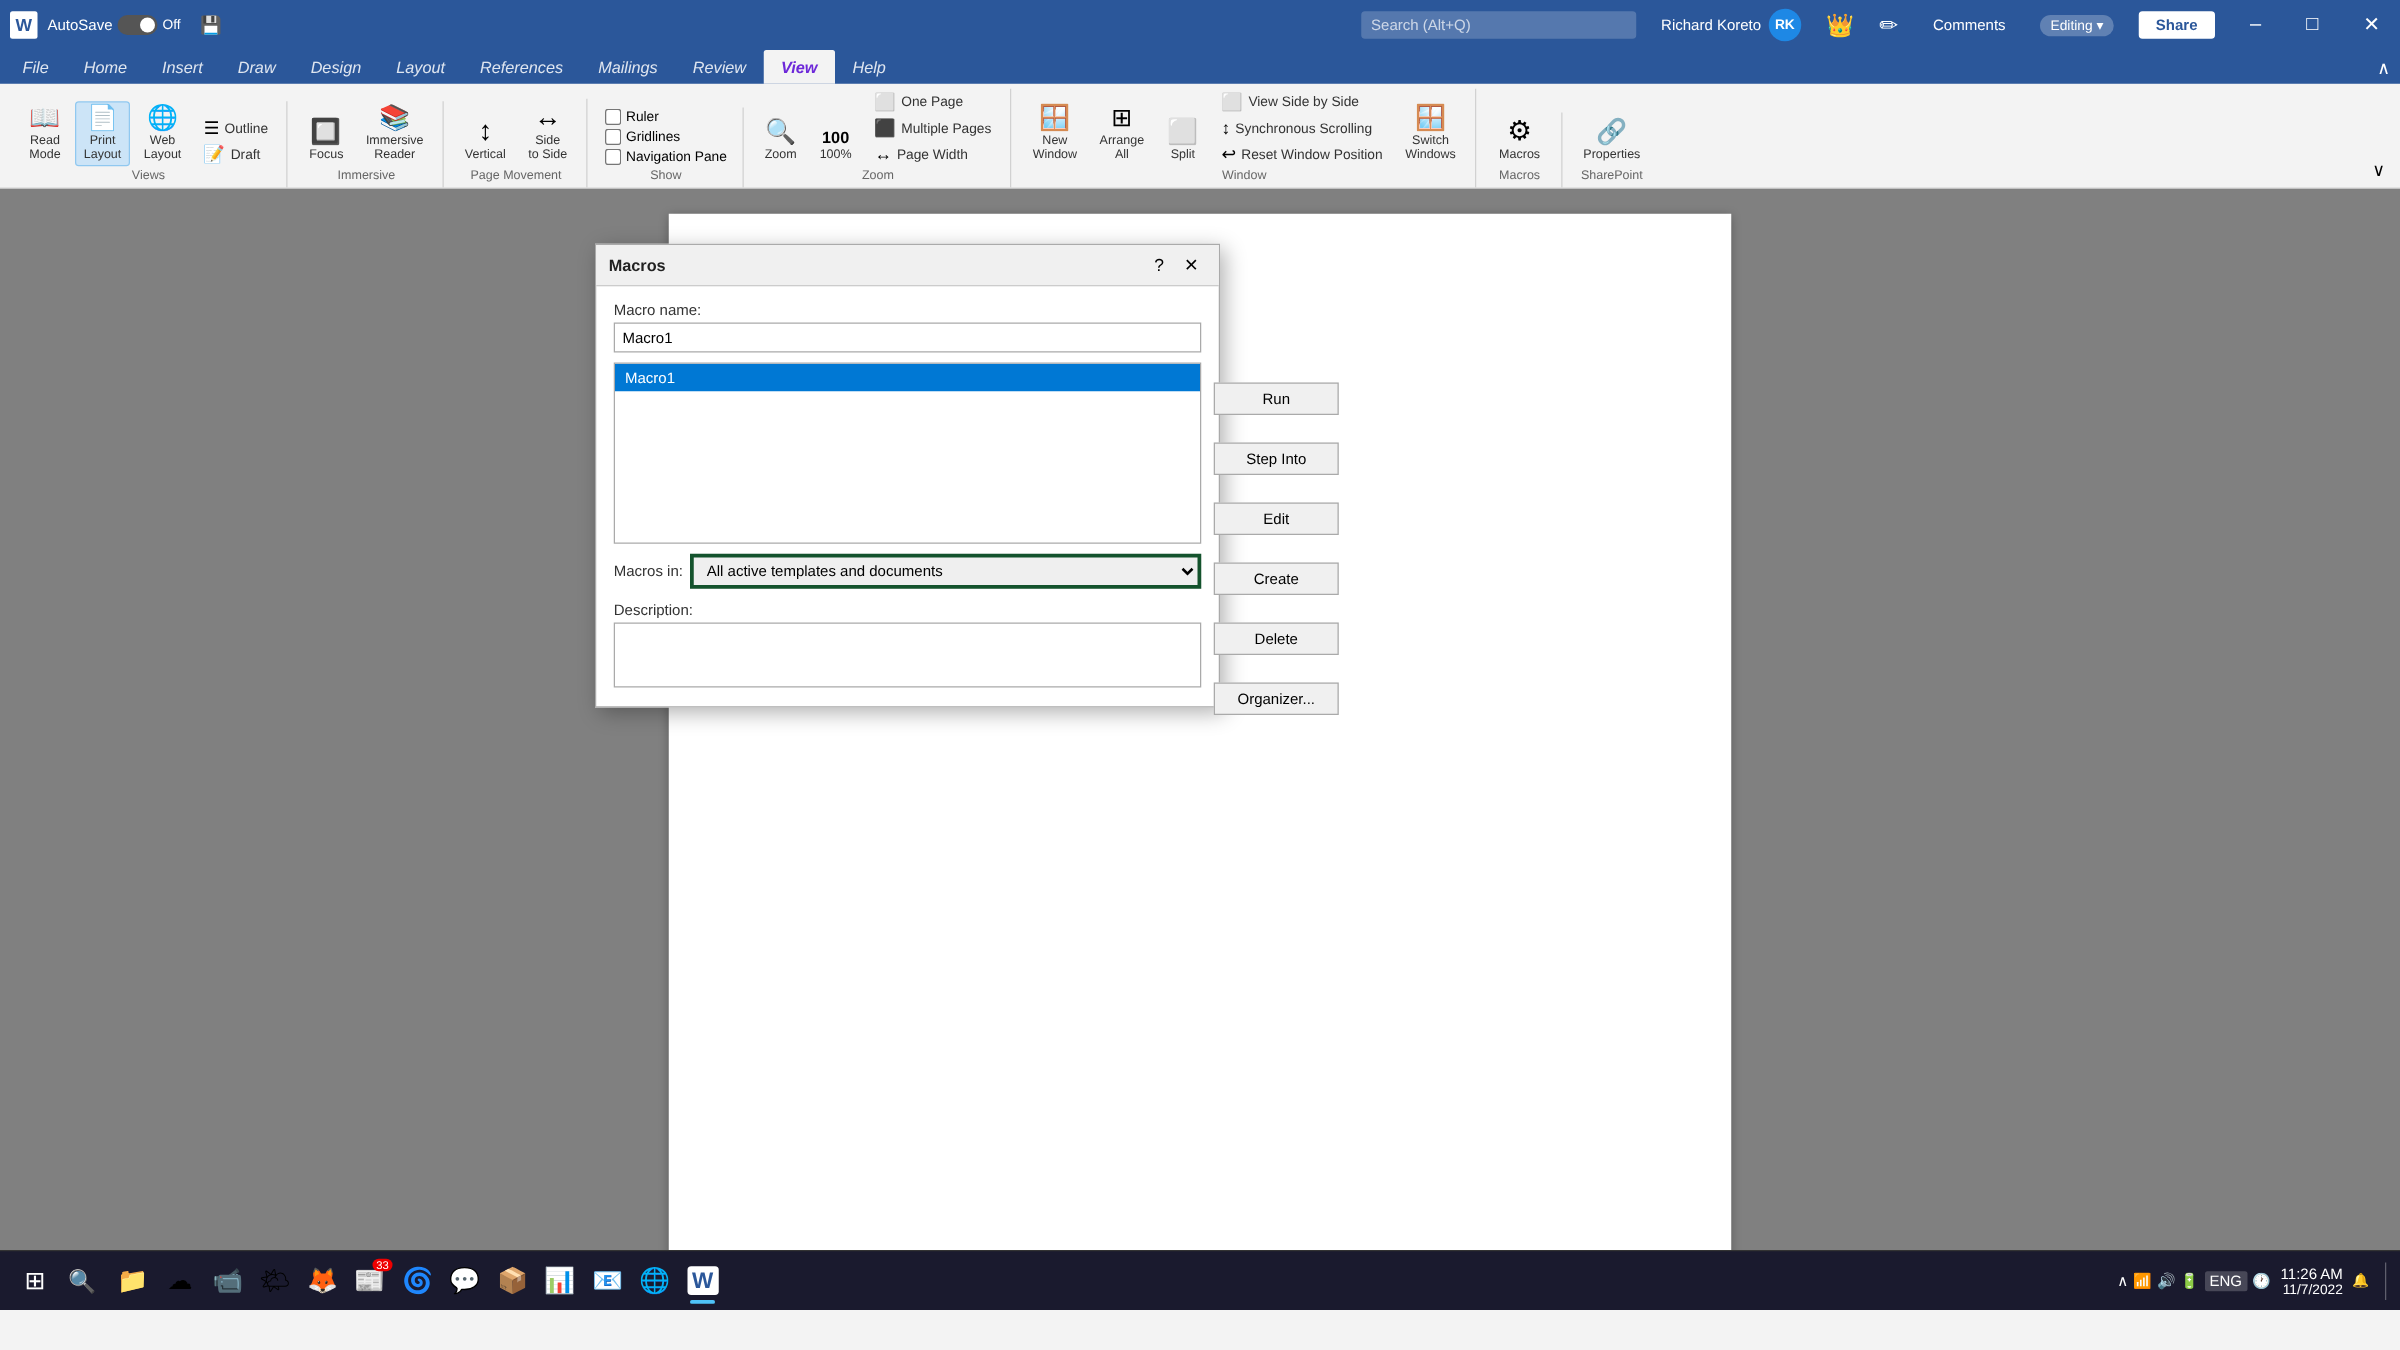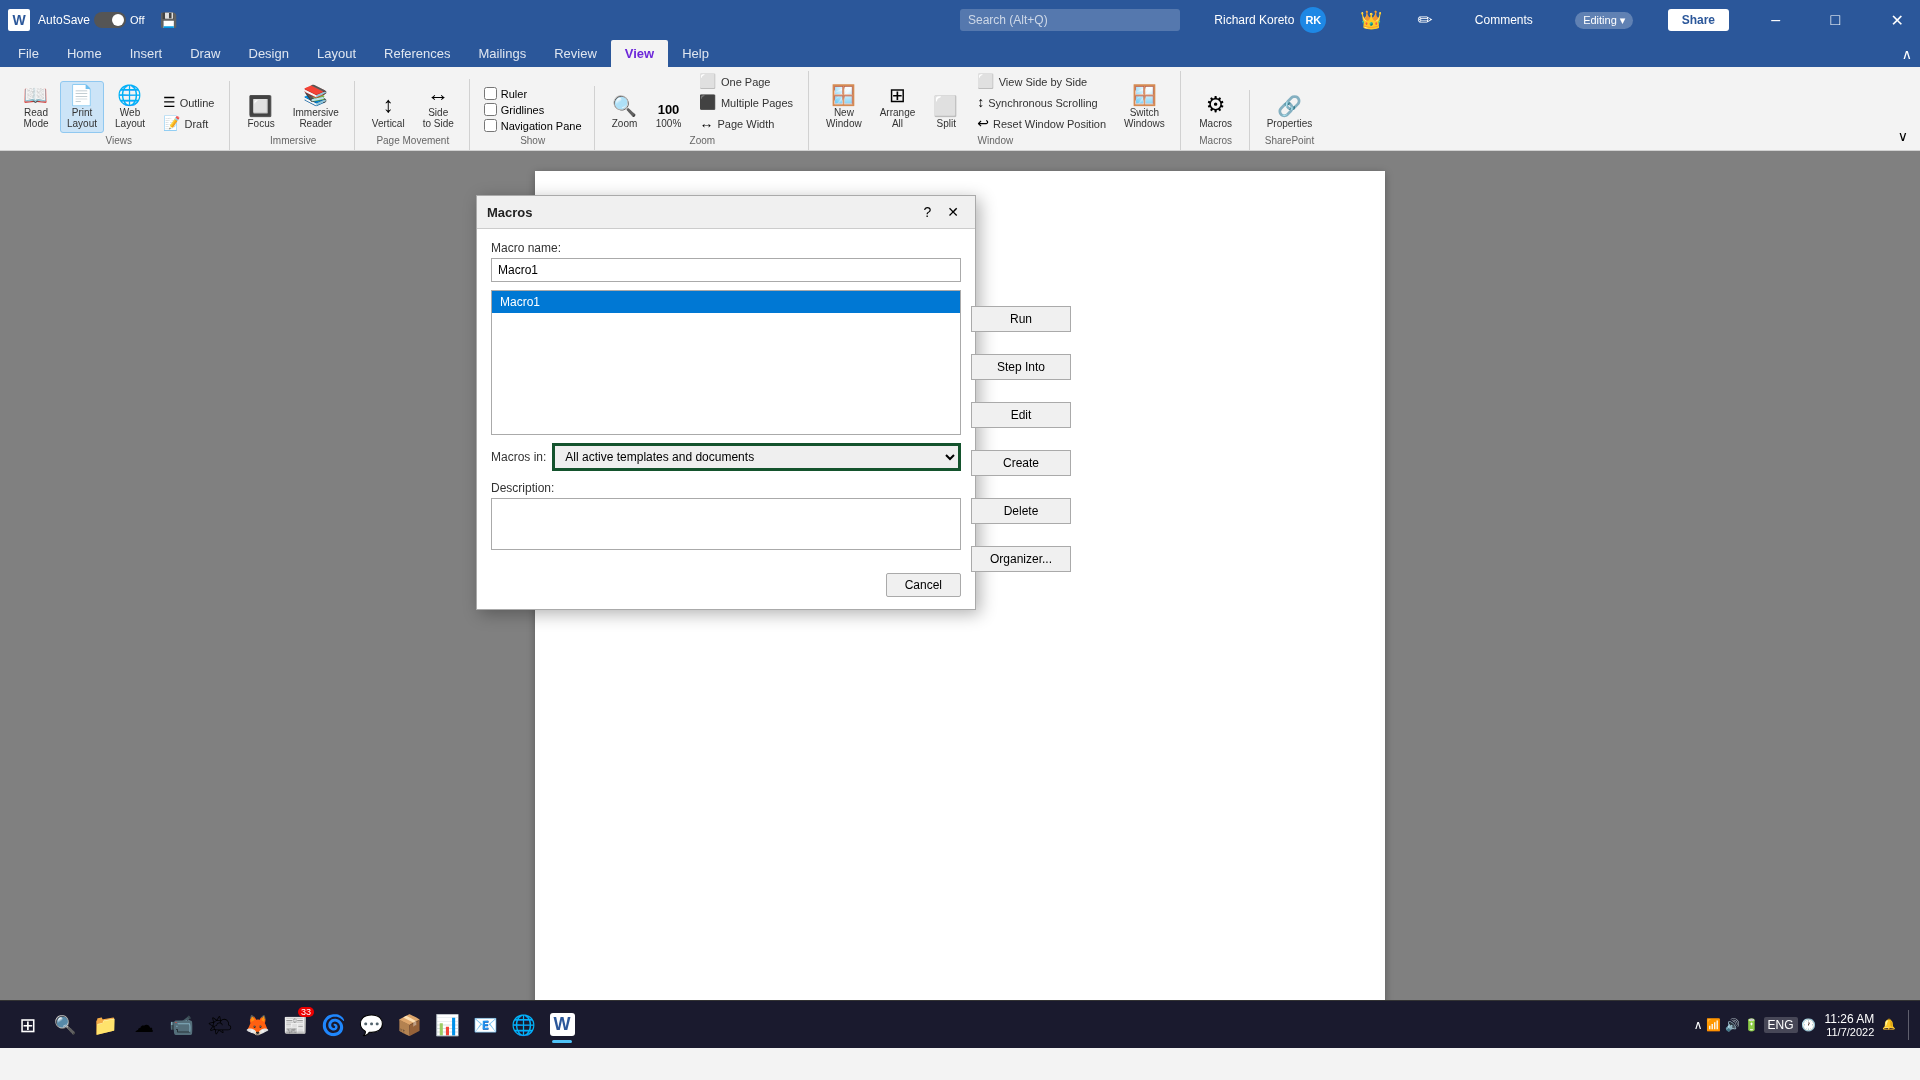--- a/index.html
+++ b/index.html
@@ -14,34 +14,34 @@
       padding: 0 8px;
       color: white;
     }
     .title-bar-left { display: flex; align-items: center; gap: 8px; flex: 1; }
     .title-bar-logo { width: 22px; height: 22px; background: white; border-radius: 2px; display: flex; align-items: center; justify-content: center; }
     .title-bar-logo span { color: #2b579a; font-weight: bold; font-size: 14px; }
     .autosave-area { display: flex; align-items: center; gap: 4px; font-size: 12px; }
     .toggle-switch { width: 32px; height: 16px; background: #555; border-radius: 8px; position: relative; cursor: pointer; }
     .toggle-switch::after { content: ''; width: 12px; height: 12px; background: white; border-radius: 50%; position: absolute; top: 2px; right: 2px; }
     .title-bar-center { flex: 2; text-align: center; font-size: 13px; }
-    .title-bar-right { display: flex; align-items: center; gap: 20px; flex: 1; justify-content: space-between; }
+    .title-bar-right { display: flex; align-items: center; gap: 20px; flex: 1; justify-content: flex-end; }
     .search-box { background: rgba(255,255,255,0.2); border: none; border-radius: 3px; padding: 4px 28px 4px 8px; color: white; font-size: 12px; width: 220px; outline: none; }
     .search-box::placeholder { color: rgba(255,255,255,0.7); }
     .title-btn { background: none; border: none; color: white; cursor: pointer; font-size: 16px; padding: 2px 8px; }
     .user-area { display: flex; align-items: center; gap: 6px; font-size: 12px; }
     .avatar { width: 26px; height: 26px; border-radius: 50%; background: #1e88e5; display: flex; align-items: center; justify-content: center; color: white; font-size: 11px; font-weight: bold; }
     .editing-badge { background: rgba(255,255,255,0.25); border-radius: 15px; padding: 2px 8px; font-size: 11px; cursor: pointer; }
     .share-btn { background: white; color: #2b579a; border: none; border-radius: 3px; padding: 4px 14px; font-size: 12px; font-weight: 600; cursor: pointer; }
     .comments-btn { background: none; border: none; color: white; font-size: 12px; cursor: pointer; padding: 2px 8px; }
 
     
     .ribbon { background: #f3f3f3; border-bottom: 1px solid #d1d1d1; }
     .ribbon-tabs { display: flex; background: #2b579a; padding-left: 4px; }
-    .ribbon-tab { padding: 6px 14px; color: rgba(255,255,255,0.85); cursor: pointer; font-size: 13px; border-radius: 2px 2px 0 0; }
+    .ribbon-tab { padding: 6px 14px; color: rgba(255,255,255,0.85); cursor: pointer; font-size: 13px; border-radius: 2px 2px 0 0; font-style: italic; }
     .ribbon-tab.active { background: #f3f3f3; color: #6d28d9; font-weight: 600; }
     .ribbon-content { display: flex; padding: 4px 8px 0; align-items: flex-end; gap: 2px; }
     .ribbon-group { display: flex; flex-direction: column; align-items: center; border-right: 1px solid #d1d1d1; padding: 0 8px 4px; min-width: 60px; }
     .ribbon-group-items { display: flex; align-items: flex-end; gap: 4px; }
     .ribbon-group-label { font-size: 10px; color: #666; margin-top: 2px; text-align: center; }
     .ribbon-btn { display: flex; flex-direction: column; align-items: center; padding: 3px 6px; cursor: pointer; border: 1px solid transparent; border-radius: 3px; min-width: 40px; }
     .ribbon-btn.active { background: #cce4f7; border-color: #90c8f0; }
     .ribbon-btn-icon { font-size: 20px; line-height: 1; }
     .ribbon-btn-label { font-size: 10px; color: #333; text-align: center; white-space: nowrap; margin-top: 2px; }
     .ribbon-btn-small { flex-direction: row; align-items: center; gap: 4px; min-width: unset; padding: 2px 6px; }
@@ -364,23 +364,20 @@
           <option>All active templates and documents</option>
           <option>Normal.dotm (global template)</option>
           <option>Document1</option>
         </select>
       </div>
       <div class="description-row">
         <div class="form-label">Description:</div>
         <textarea class="description-textarea" style=""></textarea>
       </div>
     </div>
-    <div class="modal-footer">
-      <button class="modal-btn">Cancel</button>
-    </div>
   </div>
 </div>
 
 <div class="status-bar" style="bottom: 48px;">
   <div class="status-bar-left">
     <span>Page 1 of 1</span>
     <span>0 words</span>
     <span>Text Predictions: Off</span>
     <span>
       <span>♿</span>

